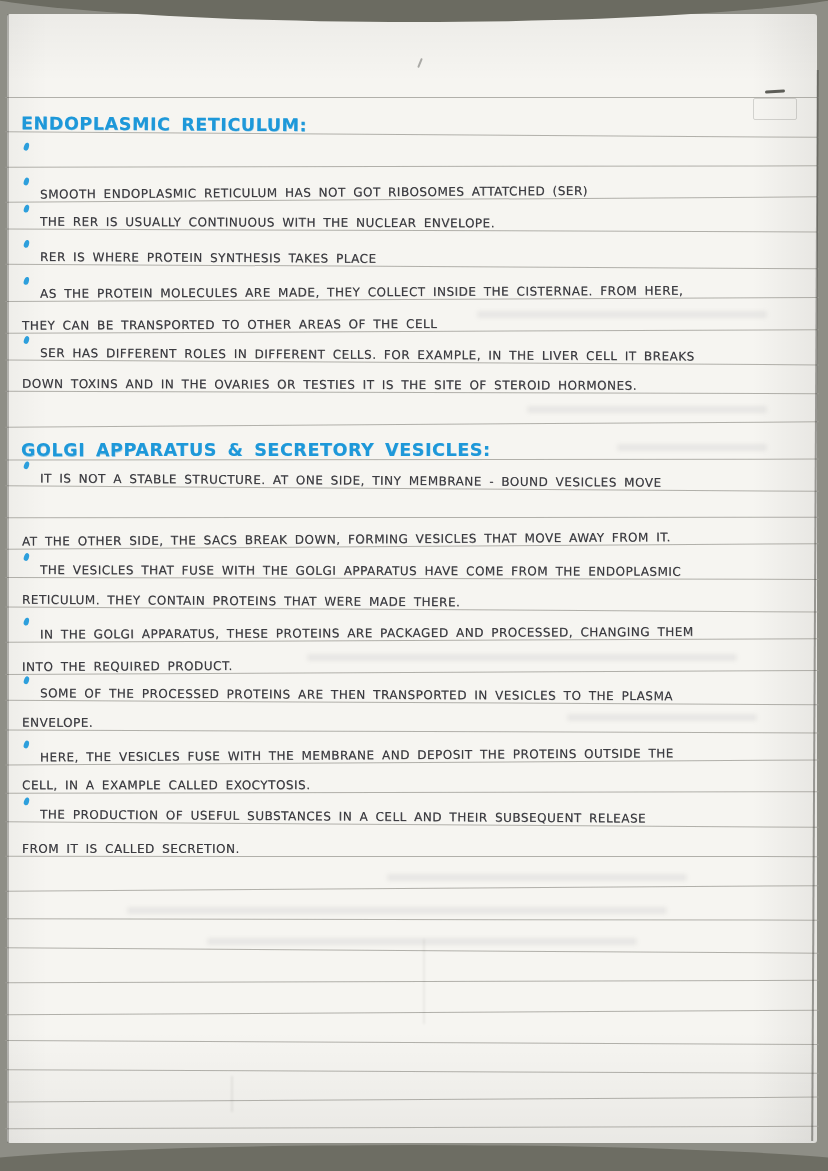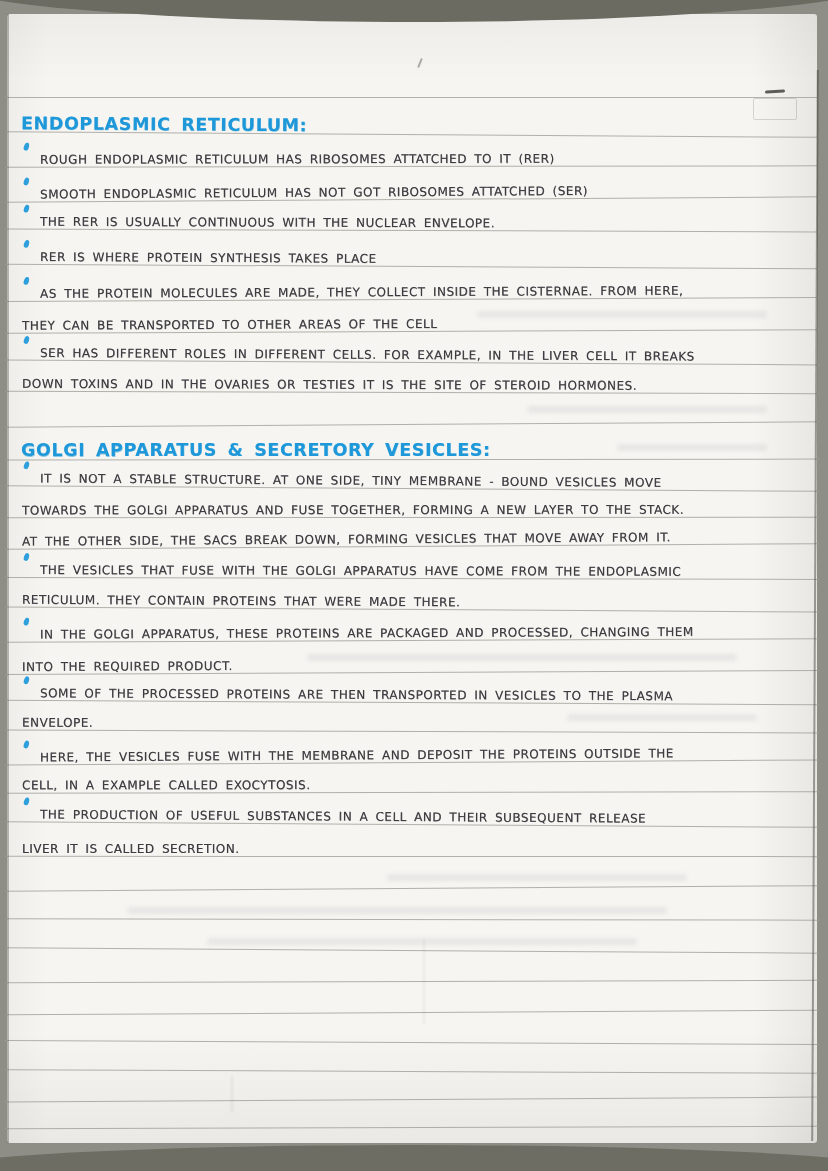--- a/index.html
+++ b/index.html
@@ -132,21 +132,20 @@
   <div class="ghost" style="top:860px;left:380px;width:300px"></div>
   <div class="ghost" style="top:893px;left:120px;width:540px"></div>
   <div class="ghost" style="top:924px;left:200px;width:430px"></div>
 
   <div class="row heading" style="top:97px;transform:rotate(0.4deg)">
     <span class="htxt">ENDOPLASMIC RETICULUM:</span>
   </div>
 
   <div class="row" style="top:133px;transform:rotate(-0.1deg)">
     <span class="dot"></span>
-    <span class="txt">ROUGH ENDOPLASMIC RETICULUM HAS RIBOSOMES ATTATCHED TO IT (RER)</span>
   </div>
   <div class="row" style="top:166px;transform:rotate(-0.37deg)">
     <span class="dot"></span>
     <span class="txt">SMOOTH ENDOPLASMIC RETICULUM HAS NOT GOT RIBOSOMES ATTATCHED (SER)</span>
   </div>
   <div class="row" style="top:197px;transform:rotate(0.2deg)">
     <span class="dot"></span>
     <span class="txt">THE RER IS USUALLY CONTINUOUS WITH THE NUCLEAR ENVELOPE.</span>
   </div>
   <div class="row" style="top:233px;transform:rotate(0.32deg)">
@@ -169,23 +168,20 @@
   </div>
 
   <div class="row heading" style="top:421px;transform:rotate(-0.02deg)">
     <span class="htxt">GOLGI APPARATUS &amp; SECRETORY VESICLES:</span>
   </div>
 
   <div class="row" style="top:455px;transform:rotate(0.4deg)">
     <span class="dot"></span>
     <span class="txt">IT IS NOT A STABLE STRUCTURE. AT ONE SIDE, TINY MEMBRANE - BOUND VESICLES MOVE</span>
   </div>
-  <div class="row cont" style="top:484px;transform:rotate(-0.06deg)">
-    <span class="txt">TOWARDS THE GOLGI APPARATUS AND FUSE TOGETHER, FORMING A NEW LAYER TO THE STACK.</span>
-  </div>
   <div class="row cont" style="top:513px;transform:rotate(-0.38deg)">
     <span class="txt">AT THE OTHER SIDE, THE SACS BREAK DOWN, FORMING VESICLES THAT MOVE AWAY FROM IT.</span>
   </div>
   <div class="row" style="top:545px;transform:rotate(0.15deg)">
     <span class="dot"></span>
     <span class="txt">THE VESICLES THAT FUSE WITH THE GOLGI APPARATUS HAVE COME FROM THE ENDOPLASMIC</span>
   </div>
   <div class="row cont" style="top:576px;transform:rotate(0.34deg)">
     <span class="txt">RETICULUM. THEY CONTAIN PROTEINS THAT WERE MADE THERE.</span>
   </div>
@@ -208,18 +204,18 @@
     <span class="txt">HERE, THE VESICLES FUSE WITH THE MEMBRANE AND DEPOSIT THE PROTEINS OUTSIDE THE</span>
   </div>
   <div class="row cont" style="top:759px;transform:rotate(-0.05deg)">
     <span class="txt">CELL, IN A EXAMPLE CALLED EXOCYTOSIS.</span>
   </div>
   <div class="row" style="top:791px;transform:rotate(0.39deg)">
     <span class="dot"></span>
     <span class="txt">THE PRODUCTION OF USEFUL SUBSTANCES IN A CELL AND THEIR SUBSEQUENT RELEASE</span>
   </div>
   <div class="row cont" style="top:823px;transform:rotate(0.02deg)">
-    <span class="txt">LIVER IT IS CALLED SECRETION.</span>
+    <span class="txt">FROM IT IS CALLED SECRETION.</span>
   </div>
 </div>
 
 <div class="top-shade"></div>
 <div class="bottom-shade"></div>
 
 </body></html>

